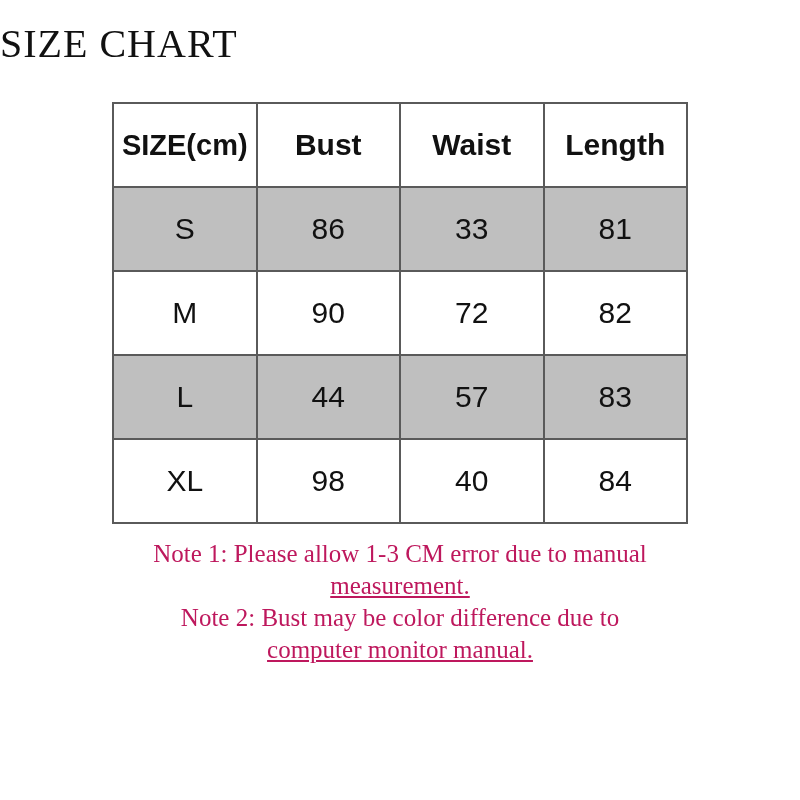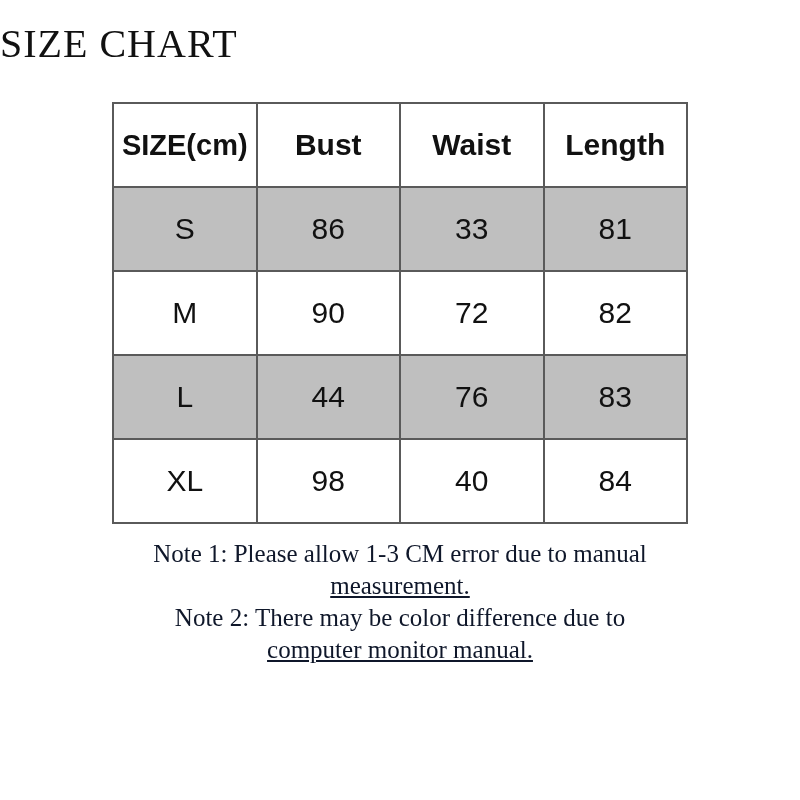--- a/index.html
+++ b/index.html
@@ -63,21 +63,21 @@
   }
   tr.plain td {
     background: #ffffff;
   }
   .notes {
     margin: 14px auto 0 auto;
     width: 700px;
     font-family: "Liberation Serif", serif;
     font-size: 25px;
     line-height: 1.28;
-    color: #0f172a;
+    color: #be185d;
   }
   .note-line {
     text-align: center;
   }
   .note-line.indent {
     text-indent: 0;
     text-decoration: underline;
   }
 </style>
 </head>
@@ -106,33 +106,33 @@
         </tr>
         <tr class="plain">
           <td>M</td>
           <td>90</td>
           <td>72</td>
           <td>82</td>
         </tr>
         <tr class="shaded">
           <td>L</td>
           <td>44</td>
-          <td>76</td>
+          <td>57</td>
           <td>83</td>
         </tr>
         <tr class="plain">
           <td>XL</td>
           <td>98</td>
           <td>40</td>
           <td>84</td>
         </tr>
       </tbody>
     </table>
   </div>
 
   <div class="notes">
     <div class="note-line">Note 1: Please allow 1-3 CM error due to manual</div>
     <div class="note-line indent">measurement.</div>
-    <div class="note-line">Note 2: There may be color difference due to</div>
+    <div class="note-line">Note 2: Bust may be color difference due to</div>
     <div class="note-line indent">computer monitor manual.</div>
   </div>
 
 </div>
 
 </body></html>

